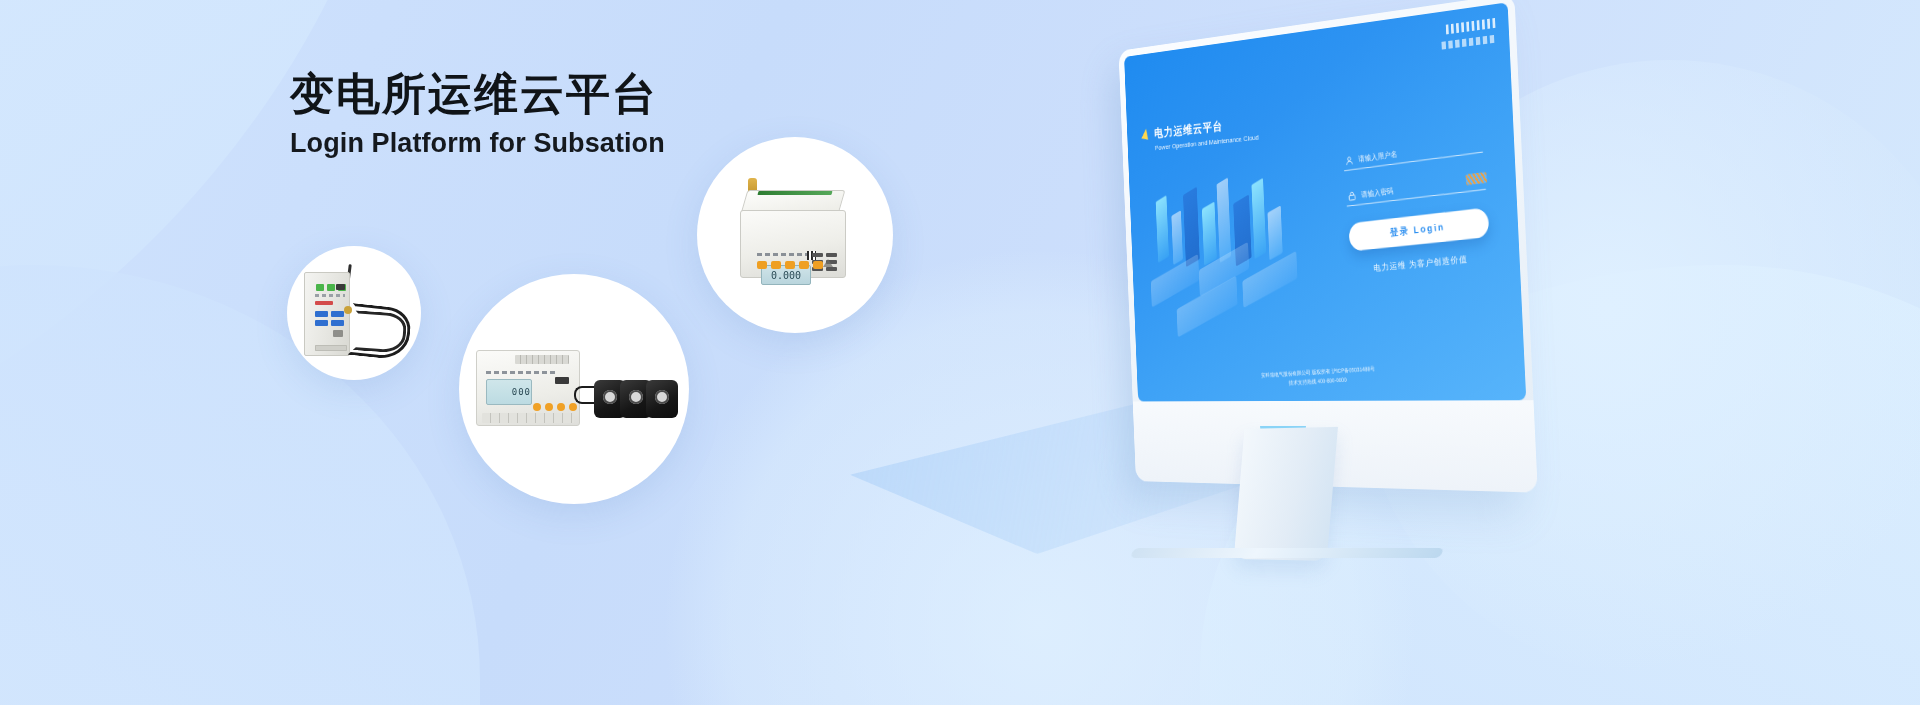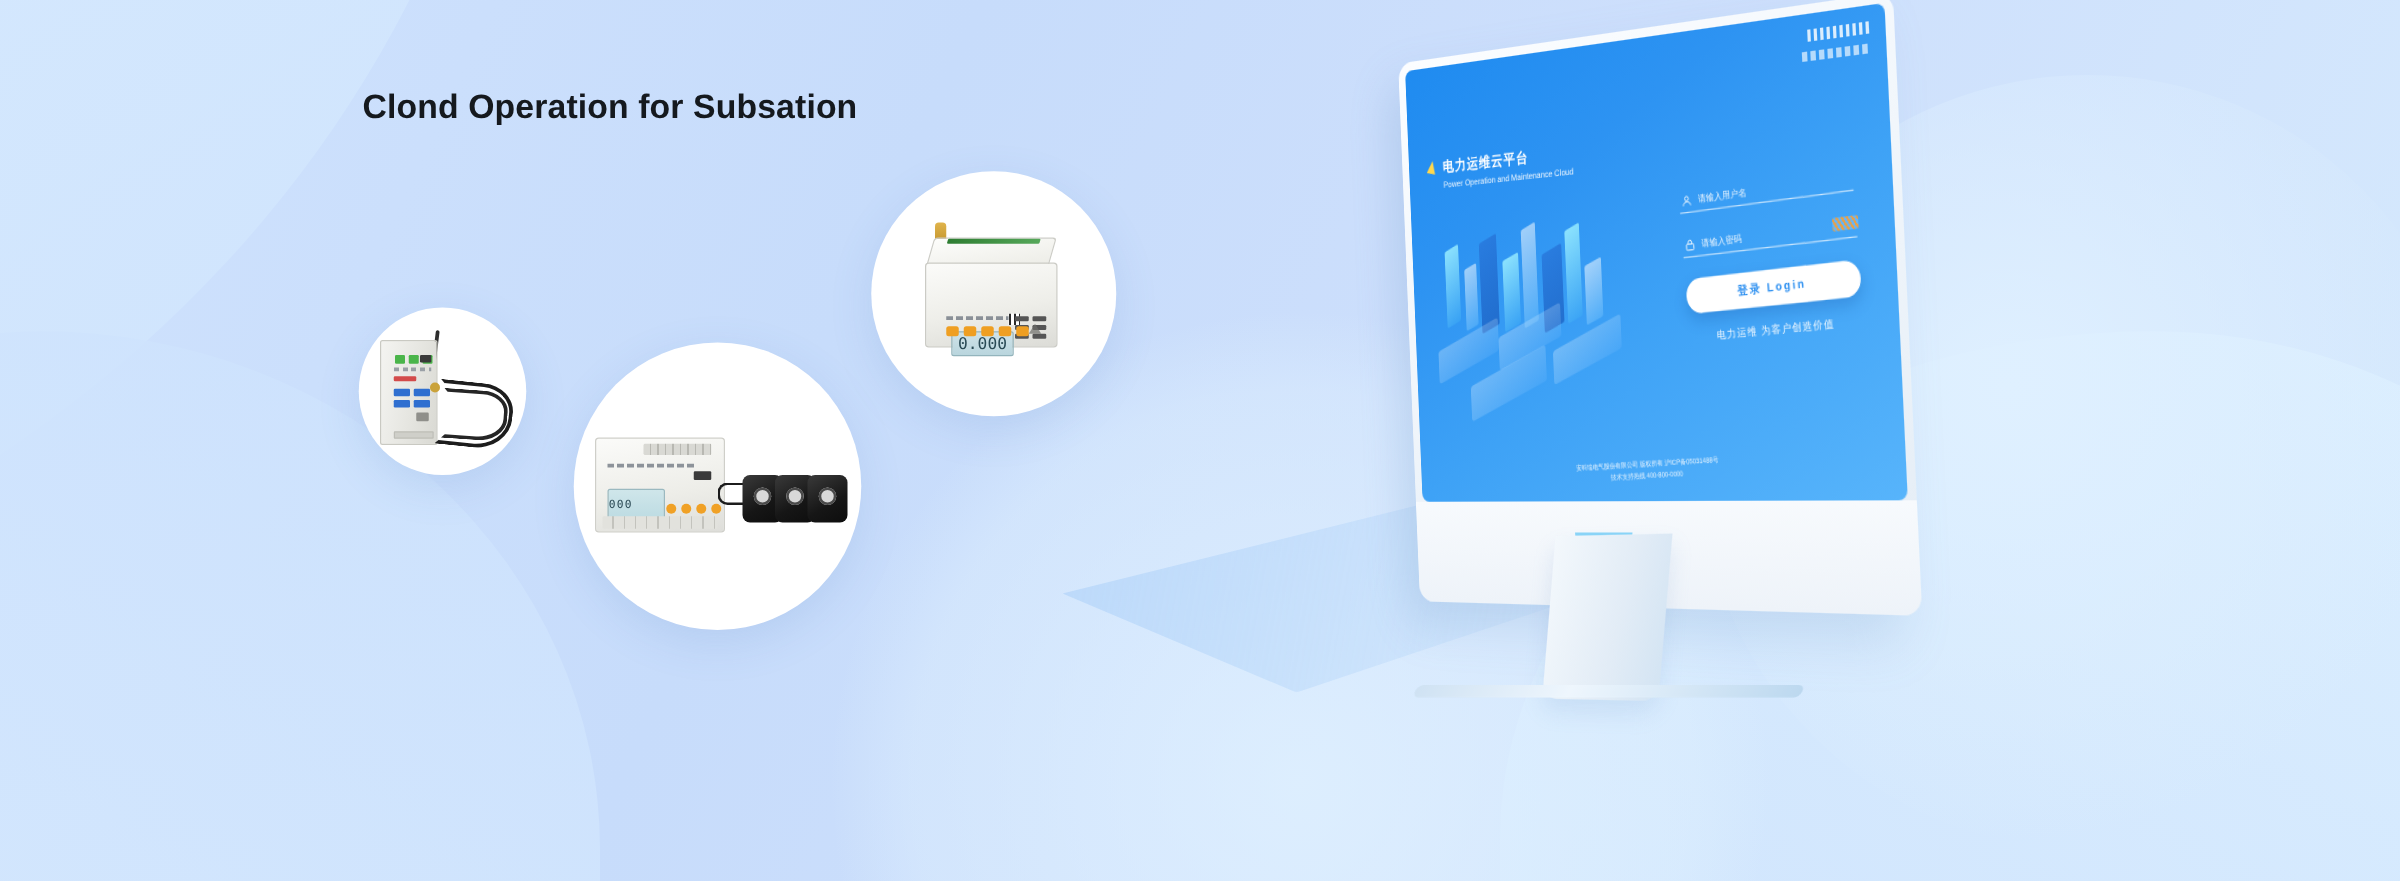--- a/index.html
+++ b/index.html
@@ -131,24 +131,24 @@
     position:absolute;left:0;top:4px;width:102px;height:74px;
     background:linear-gradient(170deg,#fbfbf9 0%,#ededE8 60%,#dededa 100%);
     border:1px solid #cfcfc9;border-radius:3px;
   }
   .dev2 .top-term{
     position:absolute;left:38px;top:4px;width:54px;height:9px;
     background:repeating-linear-gradient(90deg,#d9d9d4 0 5px,#b8b8b2 5px 6px);
     border-radius:1px;
   }
   .dev2 .screen{
-    position:absolute;left:9px;top:40px;width:44px;height:24px;
+    position:absolute;left:9px;top:28px;width:44px;height:24px;
     background:linear-gradient(180deg,#cfe6ea 0%,#bcdbe2 100%);
     border:1px solid #9ab9c0;border-radius:2px;
-    display:flex;align-items:center;justify-content:flex-start;
+    display:flex;align-items:center;justify-content:flex-end;
   }
   .dev2 .digits{
     font-family:"DejaVu Sans Mono",monospace;font-size:9px;color:#2b4a55;letter-spacing:1px;
   }
   .dev2 .brandrow{
     position:absolute;left:9px;top:20px;width:70px;height:3px;
     background:repeating-linear-gradient(90deg,#8d939a 0 5px,transparent 5px 8px);
   }
   .dev2 .obtns{
     position:absolute;left:56px;bottom:14px;display:flex;gap:4px;
@@ -203,21 +203,21 @@
     position:absolute;left:6px;top:34px;width:104px;height:66px;
     background:linear-gradient(170deg,#fbfbf9 0%,#eeeee9 55%,#dcdcd7 100%);
     border:1px solid #cbcbc5;border-radius:3px;
   }
   .dev3 .scr{
     position:absolute;left:20px;top:54px;width:48px;height:18px;
     background:linear-gradient(180deg,#cfe3e8 0%,#b9d5dd 100%);
     border:1px solid #93b4bc;border-radius:2px;
     display:flex;align-items:center;justify-content:center;
   }
-  .dev3 .scr span{font-family:"DejaVu Sans Mono",monospace;font-size:13px;color:#2a4b56;}
+  .dev3 .scr span{font-family:"DejaVu Sans Mono",monospace;font-size:10px;color:#2a4b56;}
   .dev3 .lbl2{
     position:absolute;left:16px;top:42px;width:52px;height:3px;
     background:repeating-linear-gradient(90deg,#8a9097 0 5px,transparent 5px 8px);
   }
   .dev3 .qr{
     position:absolute;left:66px;top:40px;width:9px;height:9px;
     background:
       repeating-linear-gradient(90deg,#2b2b2b 0 2px,#fff 2px 4px),
       #fff;
   }
@@ -356,22 +356,23 @@
 
 <div class="banner">
 
   <div class="bg-blob-tl"></div>
   <div class="bg-blob-bl"></div>
   <div class="bg-blob-br"></div>
   <div class="bg-blob-r"></div>
   <div class="bg-arc"></div>
 
   <div class="headline">
+    <h1 class="zh">变电所运维云平台</h1>
     <div class="en">
-      <div>Clond Operation for Subsation</div>
+      <div>Login Platform for Subsation</div>
     </div>
   </div>
 
   <div class="bubble" id="bubble-small">
     <div class="dev1">
       <div class="whip"></div>
       <div class="body">
         <div class="leds">
           <span class="led"></span>
           <span class="led"></span>

